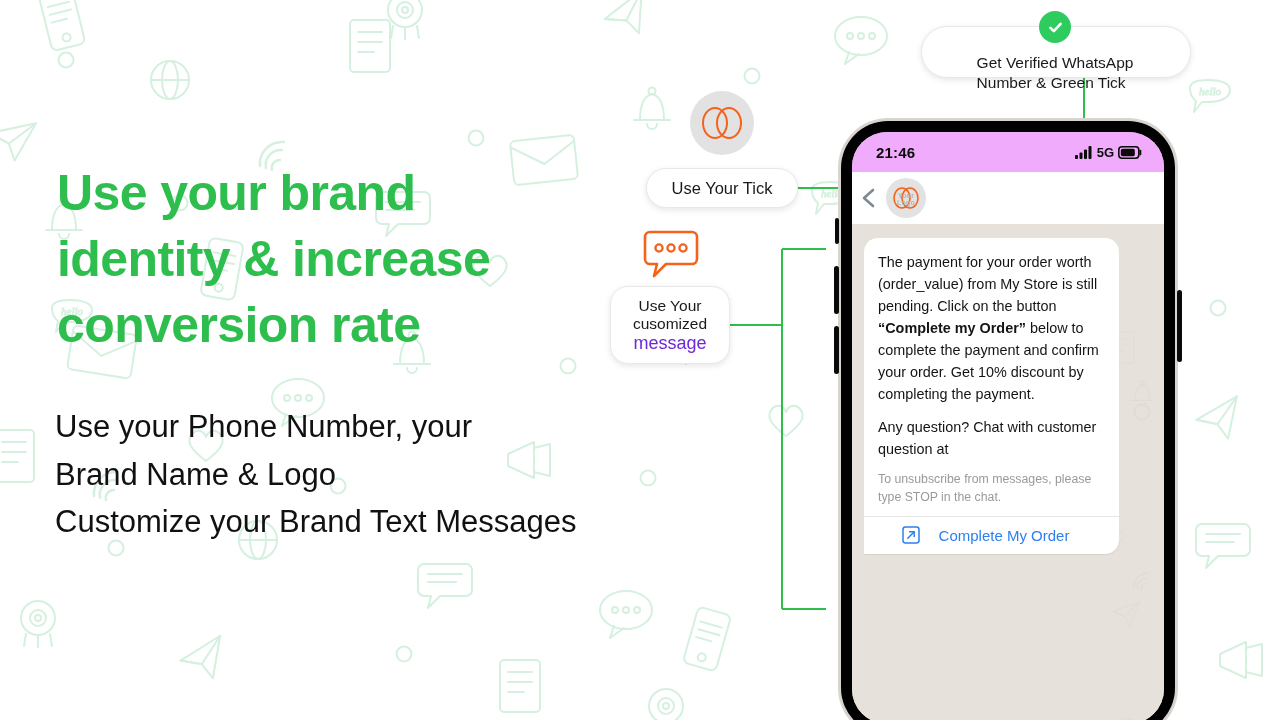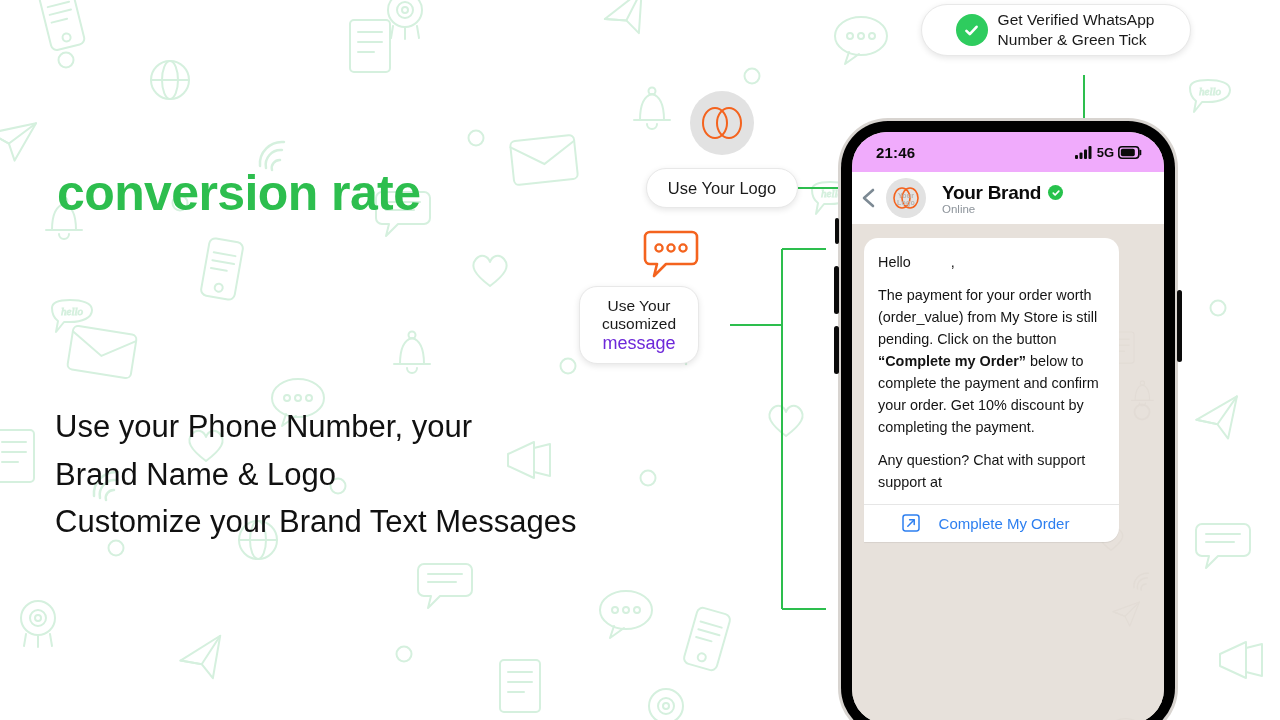--- a/index.html
+++ b/index.html
@@ -54,25 +54,26 @@
     background: #ffffff;
     border: 1.5px solid #e8e8e8;
     border-radius: 26px;
     box-shadow: 0 2px 6px rgba(0,0,0,0.10);
     display: flex;
     align-items: center;
     justify-content: center;
   }
 
   #pill-verified {
-    left: 921px; top: 4px;
+    left: 921px; top: 26px;
     width: 270px; height: 52px;
     padding: 0 14px 0 12px;
     gap: 10px;
     border-radius: 26px;
+    flex-direction: column;
   }
   #pill-verified .tick-circle {
     width: 32px; height: 32px; flex: 0 0 32px;
     border-radius: 50%;
     background: #2ECC5E;
     display: flex; align-items: center; justify-content: center;
   }
   #pill-verified .pill-text {
     font-size: 15.5px;
     line-height: 1.28;
@@ -84,21 +85,21 @@
   #pill-logo {
     left: 646px; top: 168px;
     width: 152px; height: 40px;
     border-radius: 20px;
   }
   #pill-logo .pill-text {
     font-size: 16.5px; color: #1a1a1a; font-weight: 500;
   }
 
   #pill-message {
-    left: 579px; top: 286px;
+    left: 610px; top: 286px;
     width: 120px; height: 78px;
     border-radius: 18px;
     flex-direction: column;
     line-height: 1.16;
   }
   #pill-message .pm-l1 { font-size: 15.5px; color: #1a1a1a; }
   #pill-message .pm-l2 { font-size: 15.5px; color: #1a1a1a; }
   #pill-message .pm-l3 { font-size: 18px; color: #6d28d9; }
 
   
@@ -397,20 +398,22 @@
       <use href="#dd-dots" x="272" y="378"></use>
       <use href="#dd-circle" x="468" y="130"></use>
       <use href="#dd-heart" x="186" y="425"></use>
       <use href="#dd-bell" x="42" y="196"></use>
       <use href="#dd-cam" x="646" y="688"></use>
       <use href="#dd-circle" x="396" y="646"></use>
     </g>
   </svg>
 
   <div id="headline">
+    <span class="hl-line">Use your brand</span>
+    <span class="hl-line">identity &amp; increase</span>
     <span class="hl-line">conversion rate</span>
   </div>
 
   <div id="subcopy">
     <span class="sub-line">Use your Phone Number, your</span>
     <span class="sub-line">Brand Name &amp; Logo</span>
     <span class="sub-line">Customize your Brand Text Messages</span>
   </div>
 
   <svg id="connectors" viewBox="0 0 1280 720" xmlns="http://www.w3.org/2000/svg">
@@ -445,21 +448,21 @@
         <path d="M4.4 9.8 L7.8 13.2 L14.6 5.8" fill="none" stroke="#ffffff" stroke-width="2.6" stroke-linecap="round" stroke-linejoin="round"></path>
       </svg>
     </span>
     <span class="pill-text">
       <span>Get Verified WhatsApp</span><br>
       <span>Number &amp; Green Tick</span>
     </span>
   </div>
 
   <div class="pill" id="pill-logo">
-    <span class="pill-text">Use Your Logo</span>
+    <span class="pill-text">Use Your Tick</span>
   </div>
 
   <div class="pill" id="pill-message">
     <span class="pm-l1">Use Your</span>
     <span class="pm-l2">cusomized</span>
     <span class="pm-l3">message</span>
   </div>
 
   <div id="phone">
     <div id="phone-outer"></div>
@@ -497,54 +500,43 @@
         <div id="chat-avatar">
           <svg width="28" height="26" viewBox="0 0 28 26">
             <ellipse cx="10" cy="13" rx="8" ry="10" fill="none" stroke="#F4631E" stroke-width="1.6"></ellipse>
             <ellipse cx="18" cy="13" rx="8" ry="10" fill="none" stroke="#F4631E" stroke-width="1.6"></ellipse>
           </svg>
           <span class="avatar-label">
             <span>Your</span><br>
             <span>Logo</span>
           </span>
         </div>
-        <div id="chat-title-wrap">
-          <div id="chat-title-row">
-            <span id="chat-title">Your Brand</span>
-            <span id="verified-dot">
-              <svg width="10" height="10" viewBox="0 0 10 10">
-                <path d="M2.3 5.2 L4.1 7 L7.8 3.2" fill="none" stroke="#ffffff" stroke-width="1.7" stroke-linecap="round" stroke-linejoin="round"></path>
-              </svg>
-            </span>
-          </div>
-          <div id="chat-status">Online</div>
-        </div>
       </div>
 
       <div id="chat-body">
         <svg id="chat-doodles" viewBox="0 0 312 500" xmlns="http://www.w3.org/2000/svg">
           <g stroke="#ded7d0" fill="none" stroke-width="1.6" stroke-linecap="round">
             <use href="#dd-bubble" x="200" y="14" transform="scale(0.7) translate(90 10)"></use>
             <use href="#dd-doc" x="250" y="70" transform="scale(0.6) translate(180 110)"></use>
             <use href="#dd-heart" x="240" y="250" transform="scale(0.7) translate(110 180)"></use>
             <use href="#dd-plane" x="255" y="330" transform="scale(0.6) translate(180 300)"></use>
             <use href="#dd-circle" x="282" y="180"></use>
             <use href="#dd-dots" x="245" y="410" transform="scale(0.65) translate(150 350)"></use>
             <use href="#dd-bell" x="262" y="120" transform="scale(0.6) translate(200 140)"></use>
             <use href="#dd-globe" x="258" y="470" transform="scale(0.6) translate(190 420)"></use>
             <use href="#dd-wifi" x="268" y="300" transform="scale(0.6) translate(200 280)"></use>
           </g>
         </svg>
 
         <div id="msg-bubble">
-          <div class="msg-p" id="msg-hello">Hello          ,</div>
           <div class="msg-p">
             <span>The payment for your order worth (order_value) from My Store is still pending. Click on the button </span><b>“Complete my Order”</b><span> below to complete the payment and confirm your order. Get 10% discount by completing the payment.</span>
           </div>
-          <div class="msg-p">Any question? Chat with support support at</div>
+          <div class="msg-p">Any question? Chat with customer question at</div>
+          <div id="msg-unsub">To unsubscribe from messages, please type STOP in the chat.</div>
           <div id="msg-cta">
             <svg id="cta-icon" viewBox="0 0 18 18">
               <rect x="1" y="1" width="16" height="16" rx="2.4" fill="none" stroke="#2d7ff0" stroke-width="1.5"></rect>
               <path d="M5.8 12.2 L12 6" stroke="#2d7ff0" stroke-width="1.5" stroke-linecap="round"></path>
               <path d="M7.6 5.8 H12.2 V10.4" fill="none" stroke="#2d7ff0" stroke-width="1.5" stroke-linecap="round" stroke-linejoin="round"></path>
             </svg>
             <span class="cta-text">Complete My Order</span>
           </div>
         </div>
       </div>

